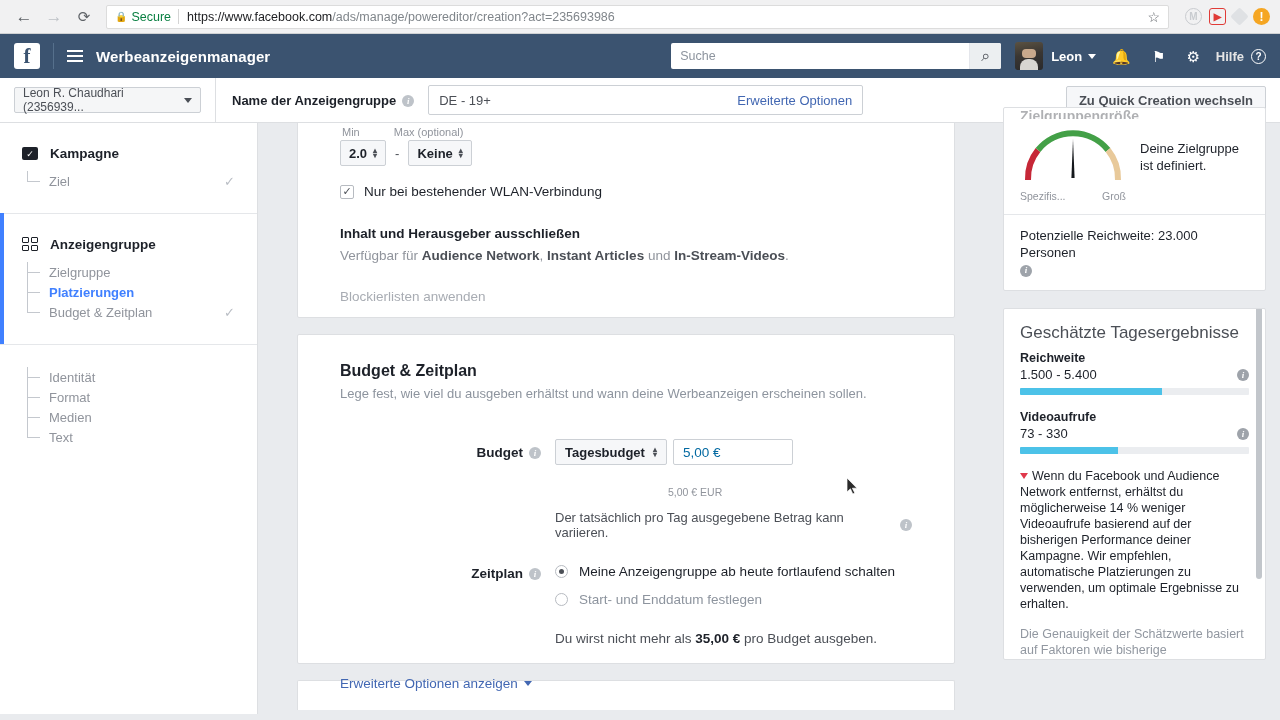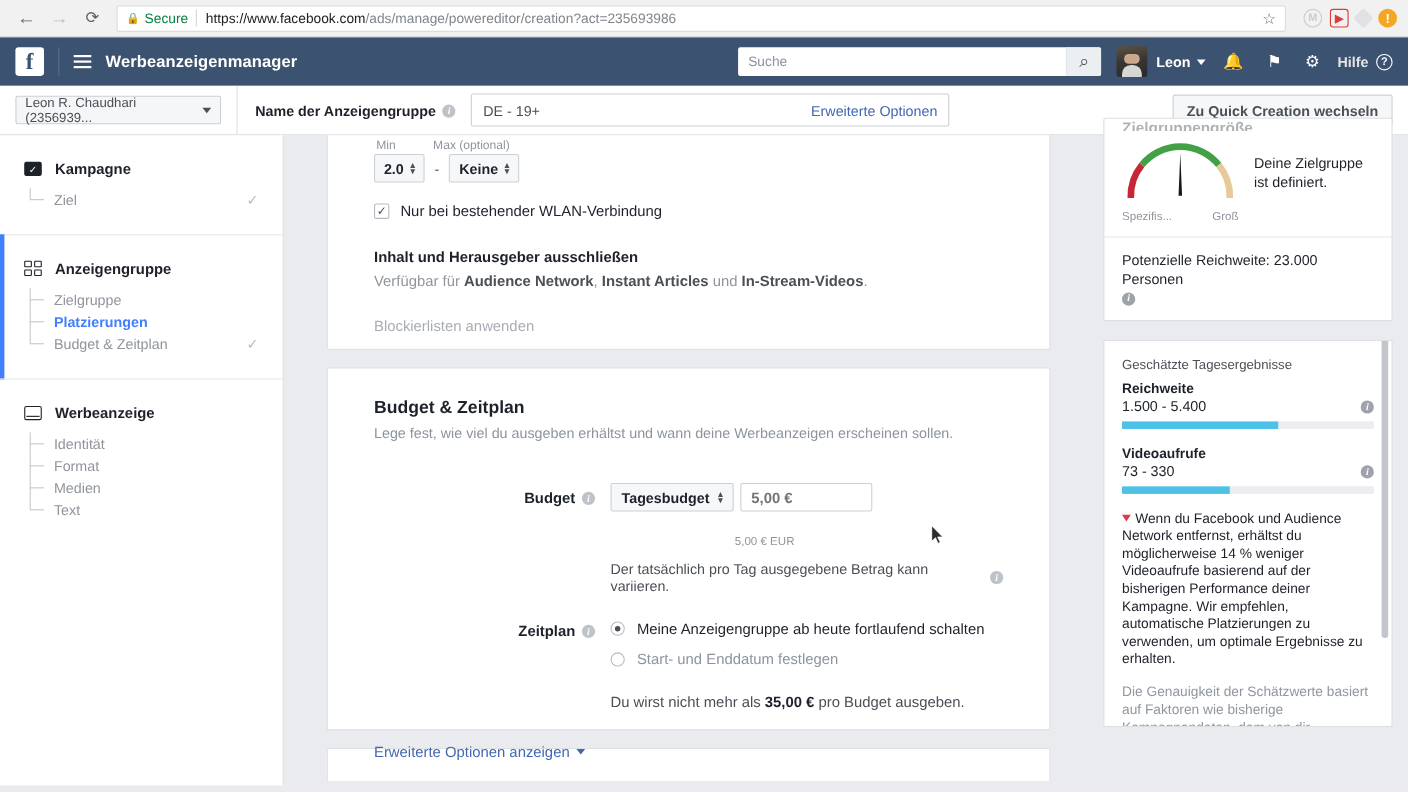--- a/index.html
+++ b/index.html
@@ -296,21 +296,21 @@
   .field-ctl { flex: 1; }
   .budget-inputs { display: flex; align-items: center; }
   .budget-select {
     height: 26px; border: 1px solid #ccd0d5; border-radius: 2px;
     background: #f6f7f9; display: flex; align-items: center; gap: 8px;
     padding: 0 9px; font-size: 13px; font-weight: bold; color: #1d2129;
   }
   .budget-amount {
     width: 120px; height: 26px; border: 1px solid #ccd0d5; border-radius: 2px;
     background: #fff; display: flex; align-items: center; padding: 0 9px;
-    font-size: 13.5px; color: #737373; margin-left: 6px; font-weight: bold;
+    font-size: 13.5px; color: #0369a1; margin-left: 6px;
   }
   .budget-hint {
     font-size: 10.5px; color: #90949c; margin-top: 21px; padding-left: 113px;
   }
   .budget-note {
     font-size: 13px; color: #4b4f56; margin-top: 12px;
     display: flex; align-items: center;
   }
   .radio-row { display: flex; align-items: center; gap: 11px; margin-bottom: 13px; }
   .radio {
@@ -361,21 +361,21 @@
   .gauge-txt {
     font-size: 13px; color: #1d2129; line-height: 17px; margin-left: 14px;
     padding-top: 12px;
   }
   .rcard-divider { height: 1px; background: #e5e7ea; margin: 12px -16px 0 -16px; }
   .reach-line {
     font-size: 13px; color: #1d2129; margin-top: 12px; line-height: 17px;
   }
   .rcard-est { margin-top: 17px; padding: 14px 16px 10px 16px; position: relative;
     height: 352px; overflow: hidden; }
-  .est-title { font-size: 12px; color: #4b4f56; margin-bottom: 8px; }
+  .est-title { font-size: 17px; color: #4b4f56; margin-bottom: 8px; }
   .est-metric { font-size: 12.5px; font-weight: bold; color: #1d2129; }
   .est-valrow {
     display: flex; align-items: center; justify-content: space-between;
     margin-top: 2px;
   }
   .est-val { font-size: 13px; color: #1d2129; }
   .bar-track {
     height: 7px; background: #ebedf0; border-radius: 1px; margin-top: 6px;
     overflow: hidden;
   }
@@ -514,26 +514,20 @@
           <span class="nav-check"></span>
         </div>
         <div class="nav-item">
           <span class="nav-item-label">Budget &amp; Zeitplan</span>
           <span class="nav-check">✓</span>
         </div>
       </div>
     </div>
 
     <div class="nav-group">
-      <div class="nav-head">
-        <span class="ico-box">
-            <span class="ico-ad"></span>
-          </span>
-        <span class="nav-head-label">Werbeanzeige</span>
-      </div>
       <div class="nav-items">
         <div class="nav-item">
           <span class="nav-item-label">Identität</span>
         </div>
         <div class="nav-item">
           <span class="nav-item-label">Format</span>
         </div>
         <div class="nav-item">
           <span class="nav-item-label">Medien</span>
         </div>

